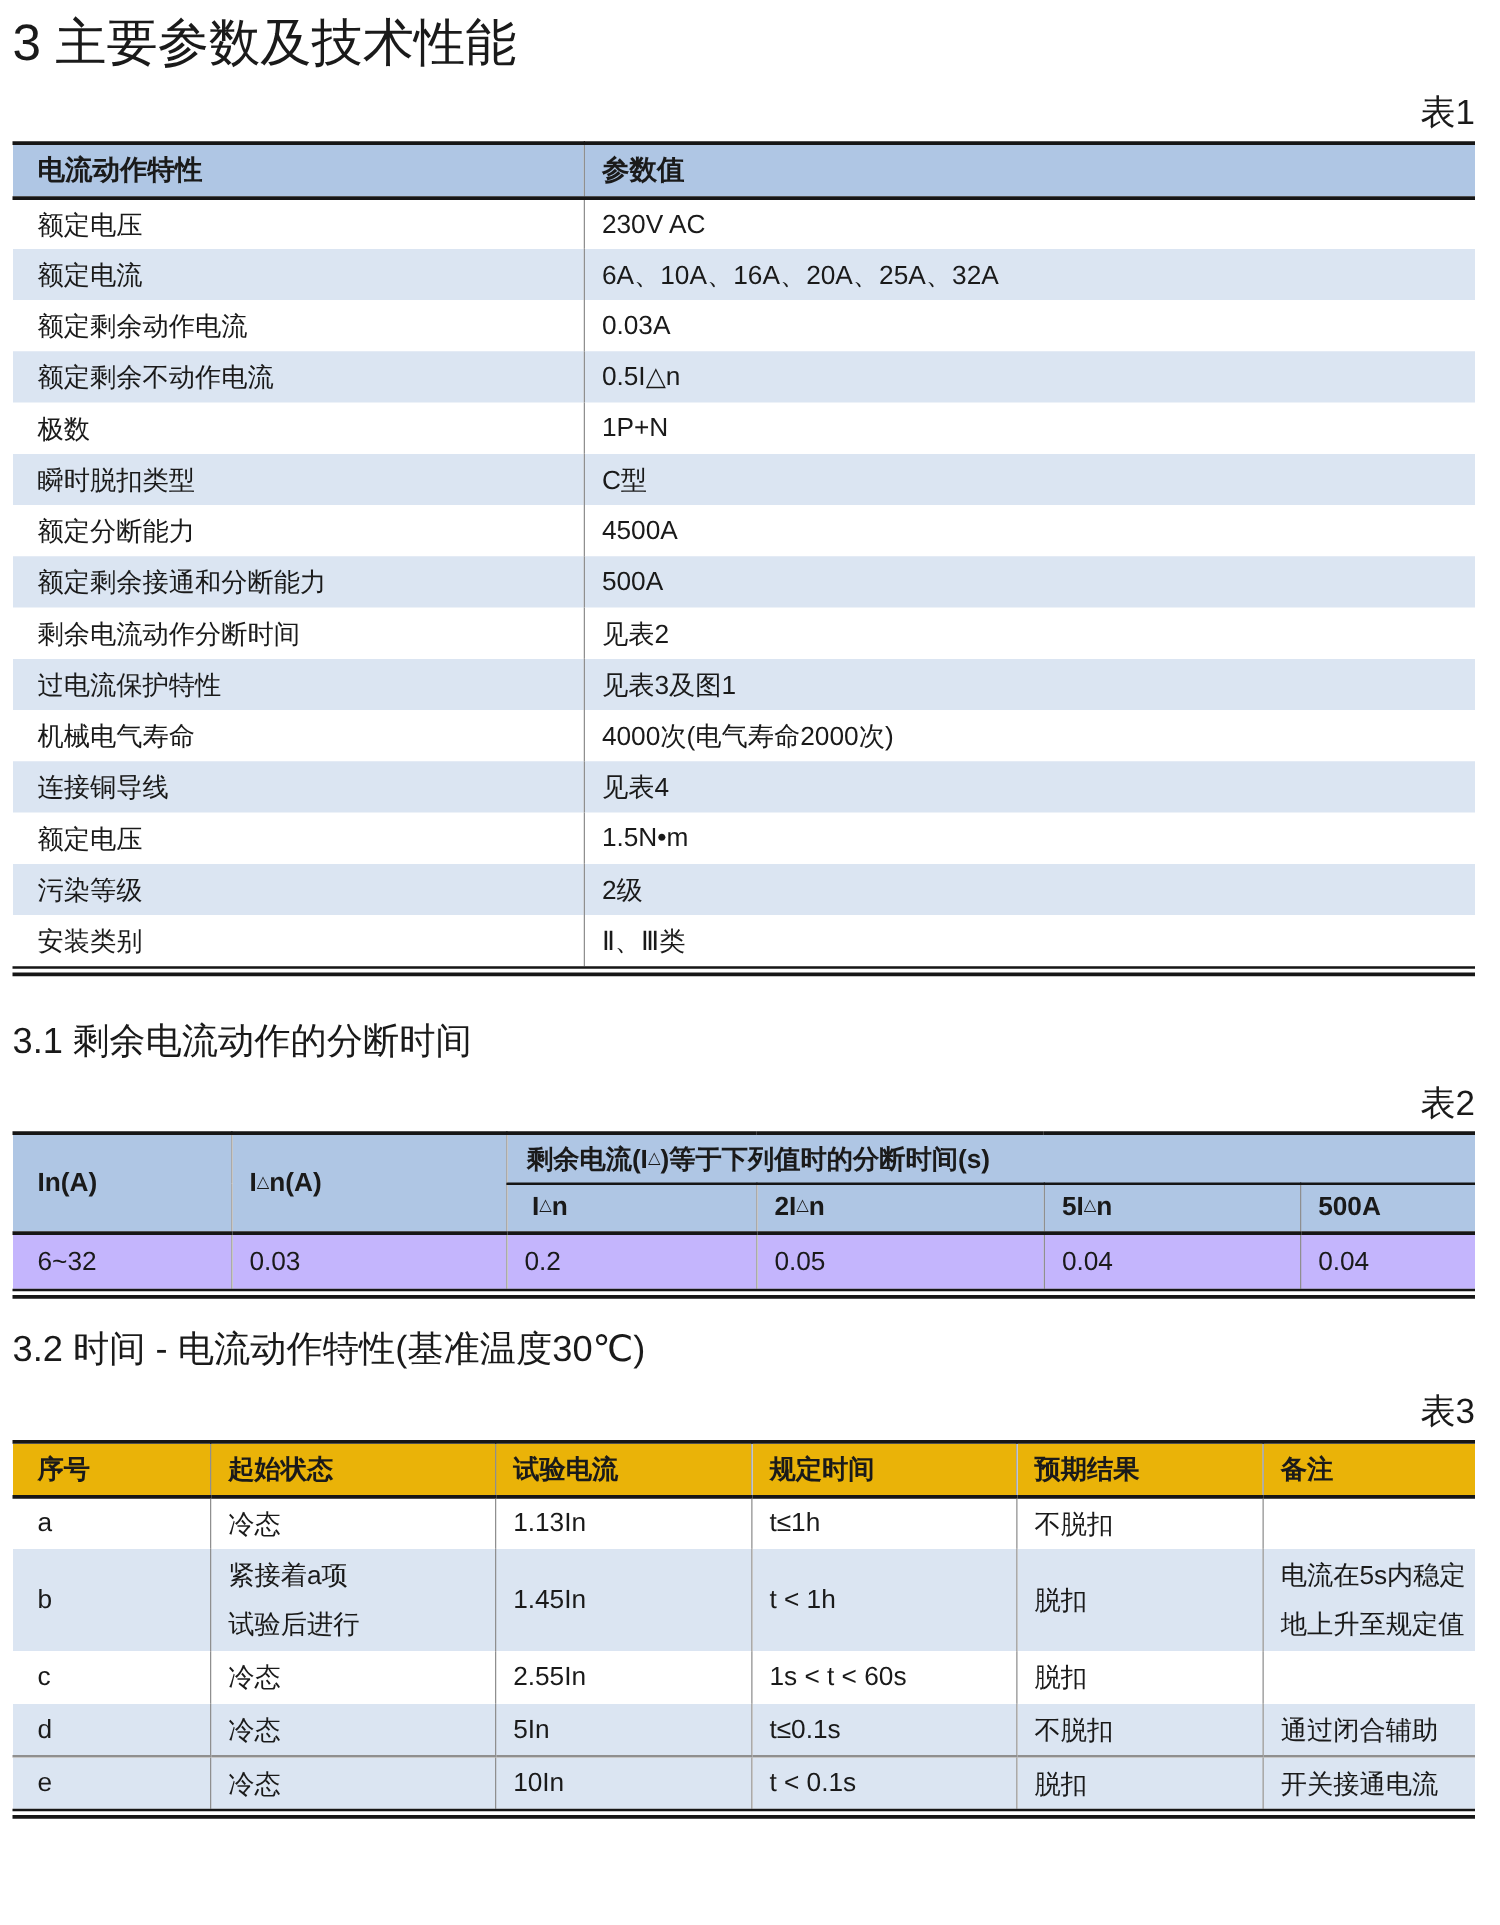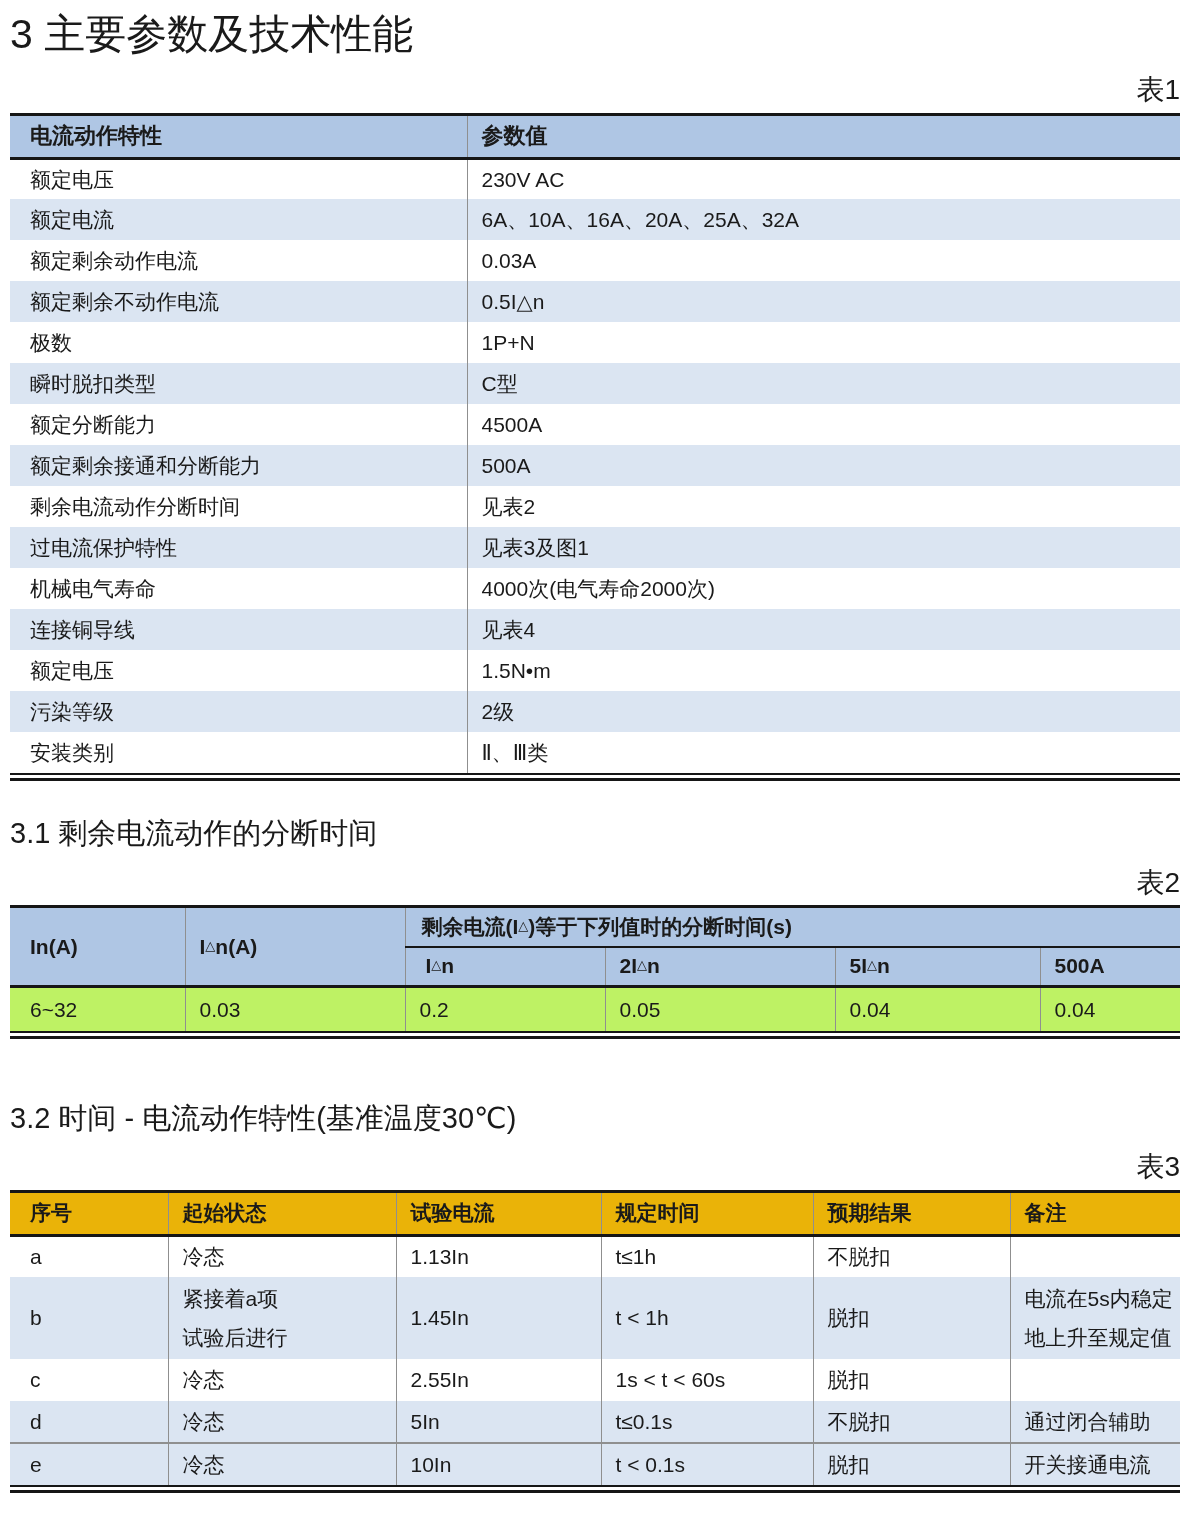--- a/index.html
+++ b/index.html
@@ -1,42 +1,42 @@
 <!DOCTYPE html>
 <html><head>
 <meta charset="utf-8">
 <style>
   html,body{margin:0;padding:0;background:#fff;}
   body{width:1200px;height:1540px;overflow:hidden;
        font-family:"Liberation Sans","DejaVu Sans",sans-serif;color:#1a1a1a;}
   .page{padding:0 20px 0 10px;}
   h1{font-size:41px;font-weight:normal;margin:10px 0 0 0;line-height:1.2;}
   h2{font-size:29px;font-weight:normal;margin:34px 0 0 0;line-height:1.25;}
-  h2.s32{margin-top:61px;}
+  h2.s32{margin-top:23px;}
   .tbl-label{font-size:28px;text-align:right;margin:14px 0 6px 0;line-height:1.2;}
   table{border-collapse:collapse;width:100%;table-layout:fixed;font-size:21px;}
   th{font-weight:bold;text-align:left;}
   th,td{padding:0 6px 0 14px;vertical-align:middle;white-space:nowrap;overflow:hidden;}
   th:first-child,td:first-child{padding-left:20px;}
 
   
   .t1{border-top:3px solid #161616;}
   .t1 thead tr{height:44px;background:#afc6e4;}
   .t1 thead th{border-bottom:3px solid #161616;font-size:22px;}
   .t1 tbody tr{height:41px;}
   .t1 tbody tr:nth-child(even){background:#dbe5f2;}
   .t1 th:first-child,.t1 td:first-child{border-right:1px solid #8f8f8f;}
 
   
   .t2{border-top:3px solid #161616;}
   .t2 tr.h{background:#afc6e4;height:40px;}
   .t2 tr.h th{border-right:1px solid #8f8f8f;}
   .t2 tr.h th:last-child{border-right:none;}
   .t2 th.grp{border-bottom:2px solid #161616;padding-left:16px;}
-  .t2 tr.d td{border-top:3px solid #161616;height:43px;background:#bef264;border-right:1px solid #8f8f8f;}
+  .t2 tr.d td{border-top:3px solid #161616;height:43px;background:#c4b5fd;border-right:1px solid #8f8f8f;}
   .t2 tr.d td:last-child{border-right:none;}
   .tri{font-size:0.62em;vertical-align:0.28em;}
 
   
   .t3{border-top:3px solid #161616;}
   .t3 tr.h{background:#eab308;height:44px;}
   .t3 tr.h th{border-bottom:3px solid #161616;}
   .t3 th,.t3 td{border-right:1px solid #8f8f8f;}
   .t3 th:last-child,.t3 td:last-child{border-right:none;}
   .t3 tr.ra{height:42px;}

